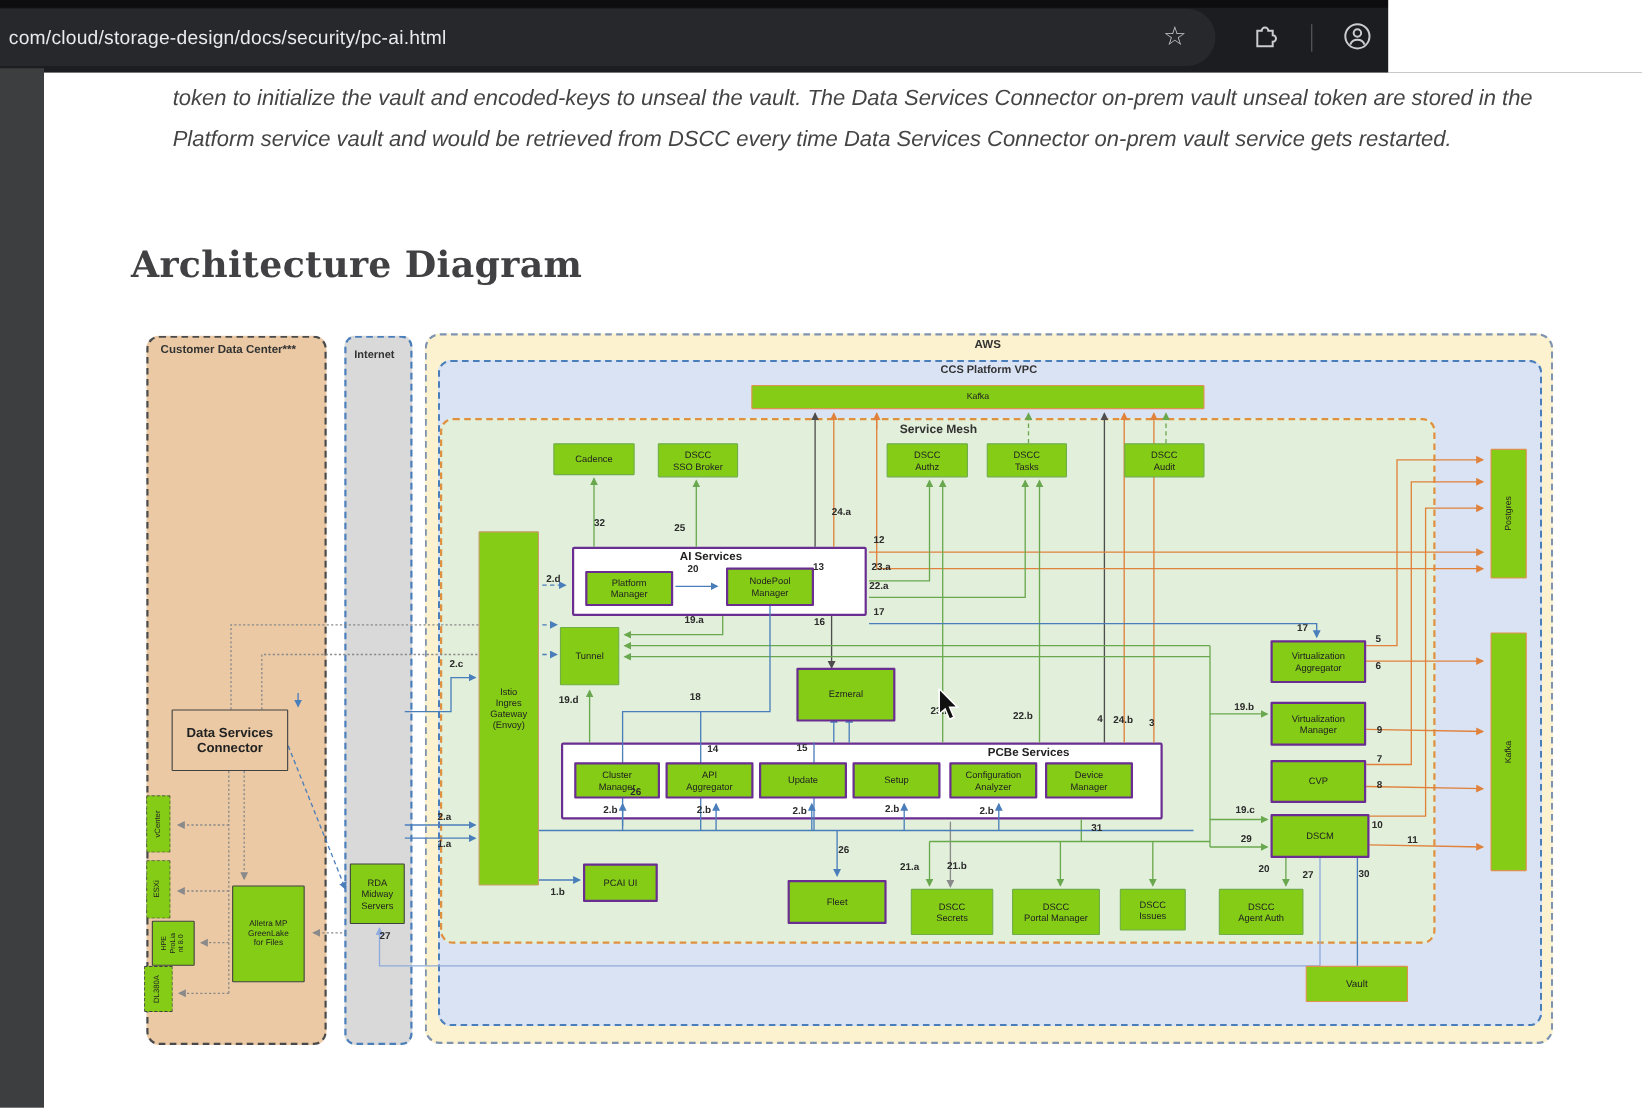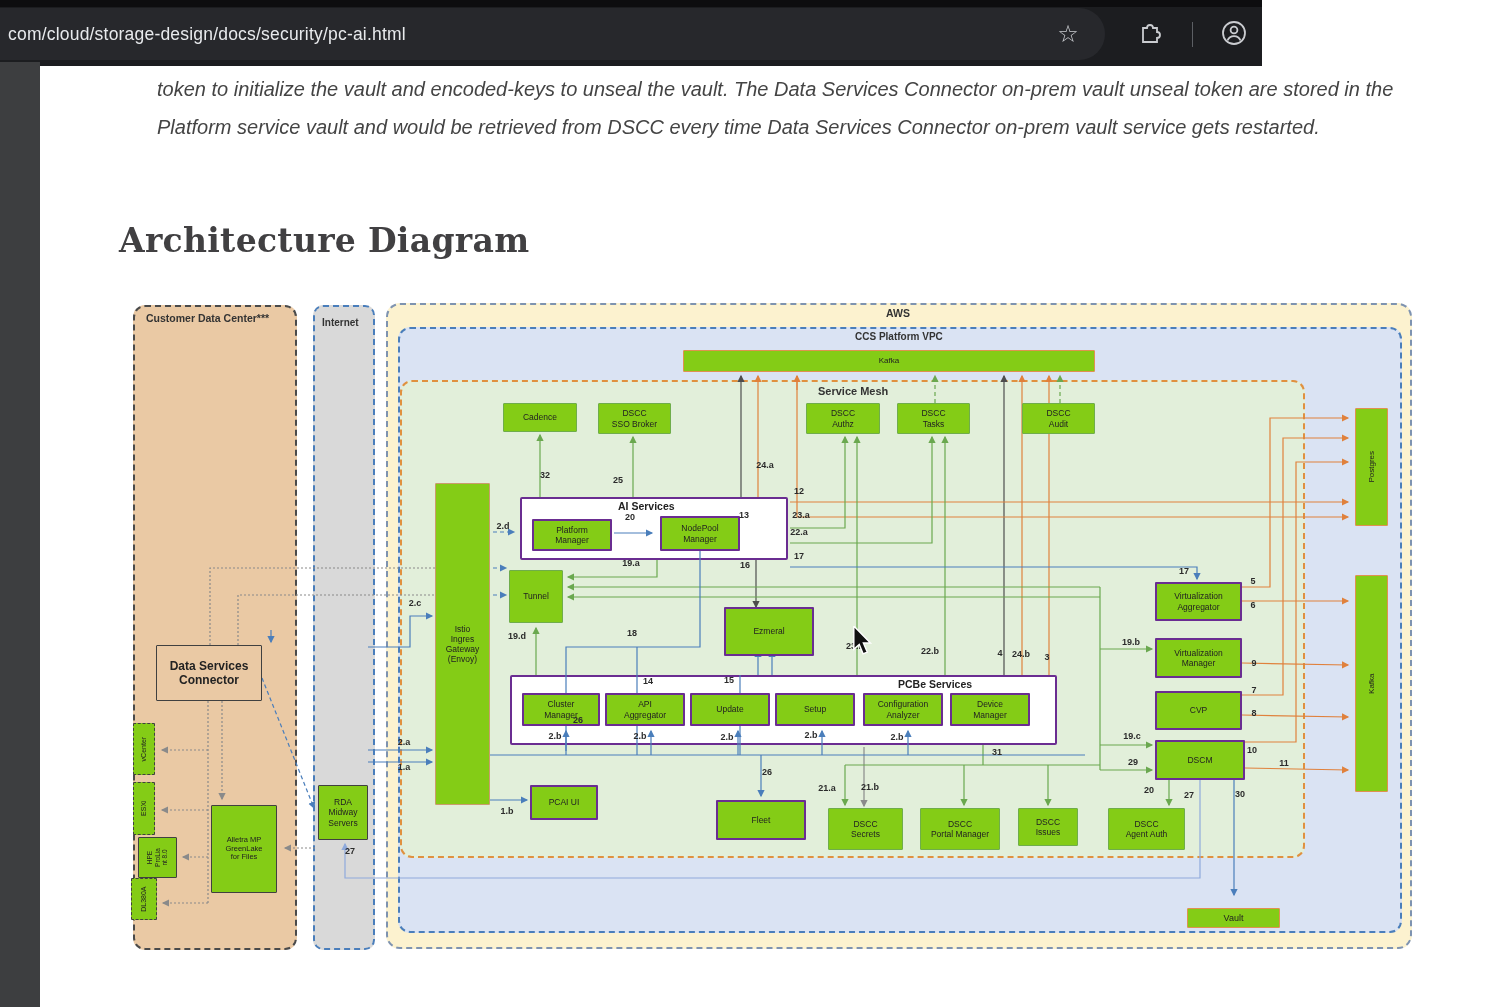--- a/index.html
+++ b/index.html
@@ -255,21 +255,21 @@
 
   <div class="node p" style="left:1037px;top:287px;width:87px;height:39px"><span>Virtualization
 Aggregator</span></div>
   <div class="node p" style="left:1037px;top:343px;width:87px;height:40px"><span>Virtualization
 Manager</span></div>
   <div class="node p" style="left:1037px;top:396px;width:87px;height:39px"><span>CVP</span></div>
   <div class="node p" style="left:1037px;top:445px;width:90px;height:40px"><span>DSCM</span></div>
 
   <div class="node o vert" style="left:1237px;top:113px;width:33px;height:118px;font-size:8px"><span>Postgres</span></div>
   <div class="node o vert" style="left:1237px;top:280px;width:33px;height:217px;font-size:8px"><span>Kafka</span></div>
-  <div class="node o" style="left:1069px;top:613px;width:93px;height:20px;font-size:9px"><span>Vault</span></div>
+  <div class="node o" style="left:1069px;top:583px;width:93px;height:33px;font-size:9px"><span>Vault</span></div>
 
   <div class="node dkb" style="left:200px;top:490px;width:50px;height:55px"><span>RDA
 Midway
 Servers</span></div>
 
   <div class="node dkb" style="left:38px;top:350px;width:106px;height:56px;background:#eac9a4;font-weight:bold;font-size:12px"><span>Data Services
 Connector</span></div>
   <div class="node dkb" style="left:93px;top:510px;width:66px;height:88px;font-size:7.5px"><span>Alletra MP
 GreenLake
 for Files</span></div>

